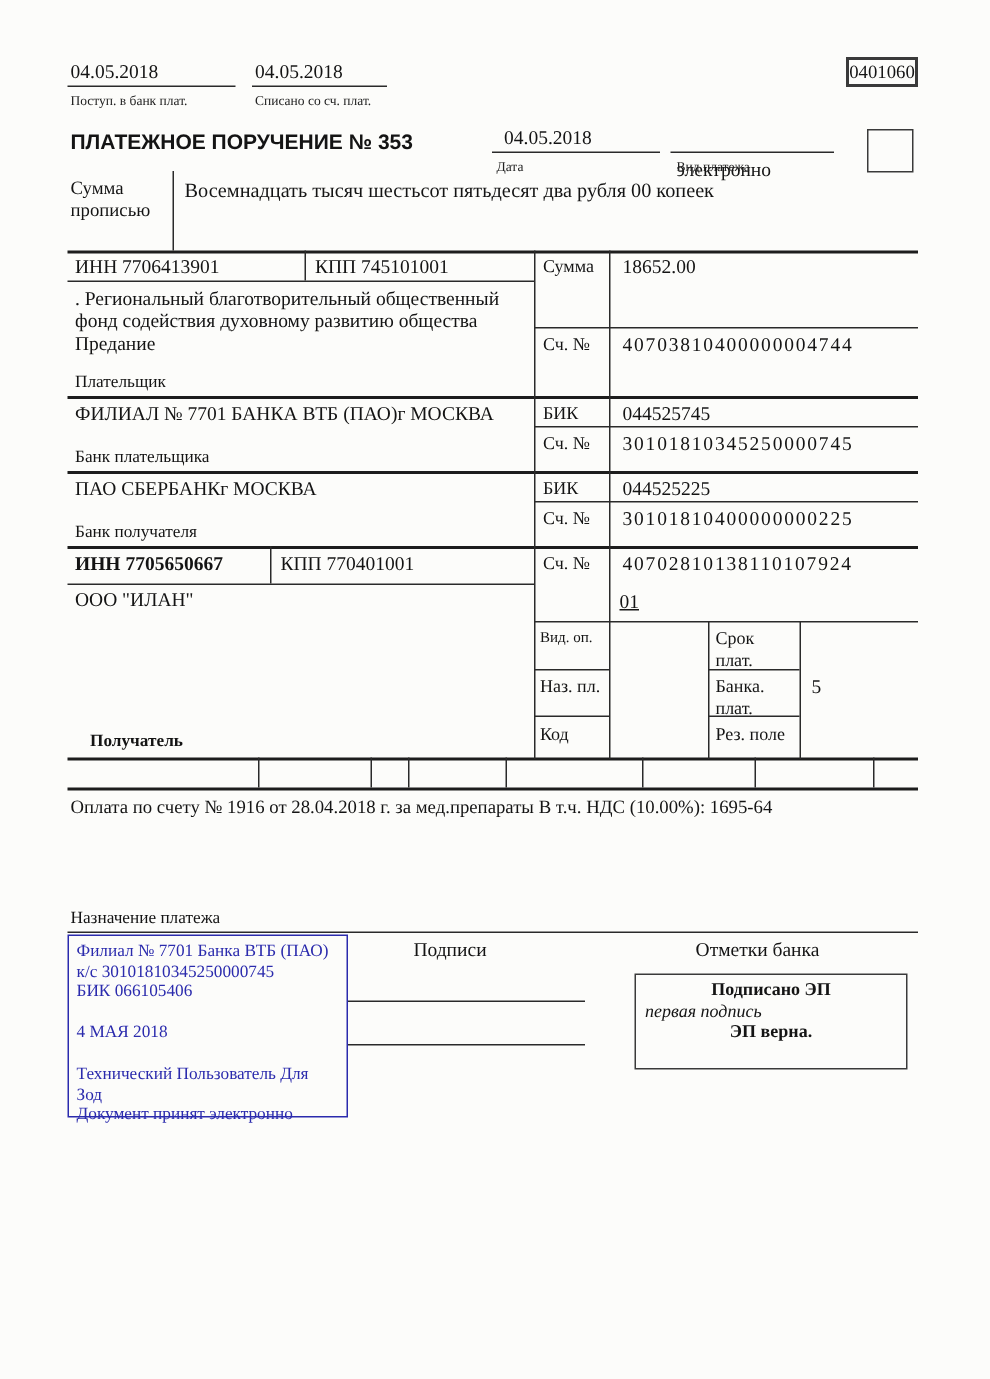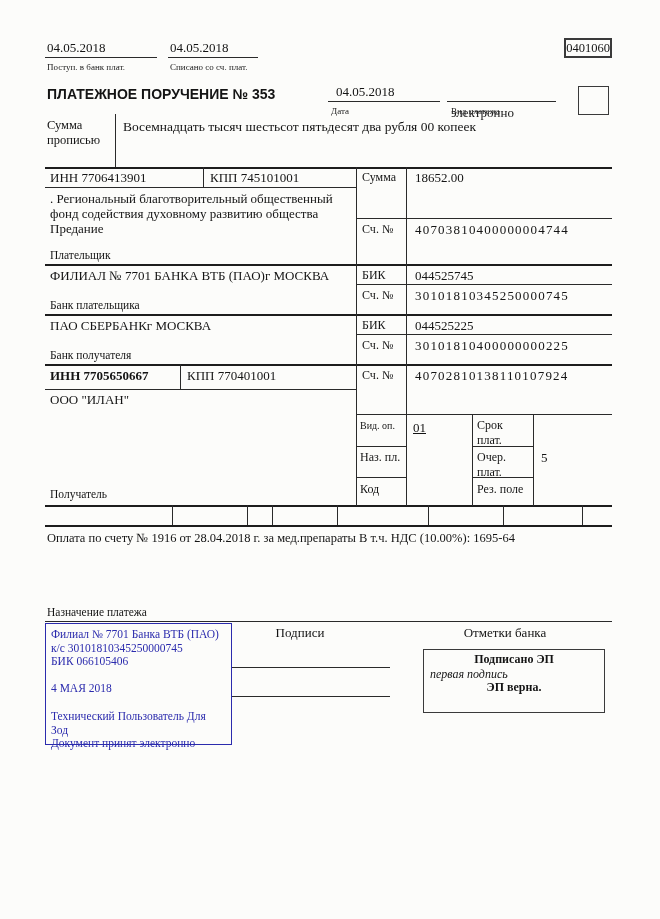--- a/index.html
+++ b/index.html
@@ -109,27 +109,27 @@
   <div class="t" style="left:415px;top:318px;">044525225</div>
   <div class="t" style="left:362px;top:338px;font-size:12px;">Сч. №</div>
   <div class="t num" style="left:415px;top:338px;">30101810400000000225</div>
   <div class="lbl" style="left:50px;top:349px;">Банк получателя</div>
 
   <div class="t" style="left:50px;top:368px;font-weight:bold;">ИНН 7705650667</div>
   <div class="t" style="left:187px;top:368px;">КПП 770401001</div>
   <div class="t" style="left:362px;top:368px;font-size:12px;">Сч. №</div>
   <div class="t num" style="left:415px;top:368px;">40702810138110107924</div>
   <div class="t" style="left:50px;top:392px;">ООО "ИЛАН"</div>
-  <div class="lbl" style="left:50px;top:488px;">Получатель</div>
+  <div class="lbl" style="left:60px;top:488px;font-weight:bold;">Получатель</div>
 
   <div class="t" style="left:360px;top:418px;font-size:10px;">Вид. оп.</div>
-  <div class="t" style="left:413px;top:420px;text-decoration:underline;">01</div>
+  <div class="t" style="left:413px;top:393px;text-decoration:underline;">01</div>
   <div class="t wrap" style="left:477px;top:418px;width:50px;font-size:12px;">Срок плат.</div>
   <div class="t" style="left:360px;top:450px;font-size:12px;">Наз. пл.</div>
-  <div class="t wrap" style="left:477px;top:450px;width:50px;font-size:12px;">Очер. плат.</div>
+  <div class="t wrap" style="left:477px;top:450px;width:50px;font-size:12px;">Банка. плат.</div>
   <div class="t" style="left:541px;top:450px;">5</div>
   <div class="t" style="left:360px;top:482px;font-size:12px;">Код</div>
   <div class="t wrap" style="left:477px;top:482px;width:58px;font-size:12px;">Рез. поле</div>
 
   <div class="t" style="left:47px;top:531px;font-size:12.5px;">Оплата по счету № 1916 от 28.04.2018 г. за мед.препараты В т.ч. НДС (10.00%): 1695-64</div>
   <div class="lbl" style="left:47px;top:606px;">Назначение платежа</div>
   <div class="hl" style="left:45px;top:621px;width:567px;"></div>
 
   <div id="bluebox">
     <div>Филиал № 7701 Банка ВТБ (ПАО)</div>

